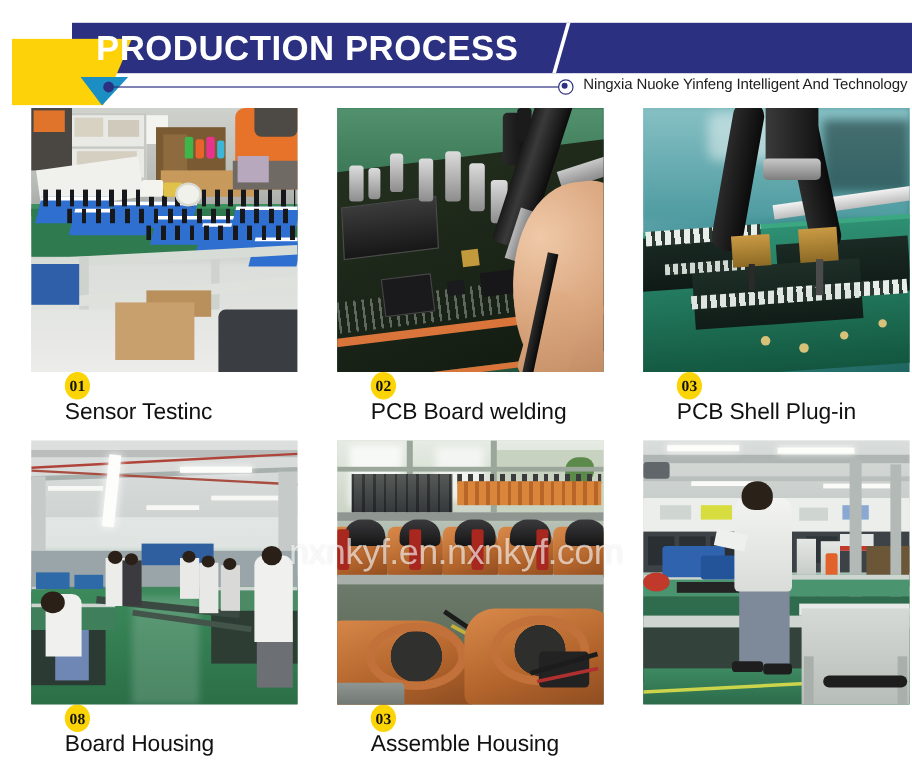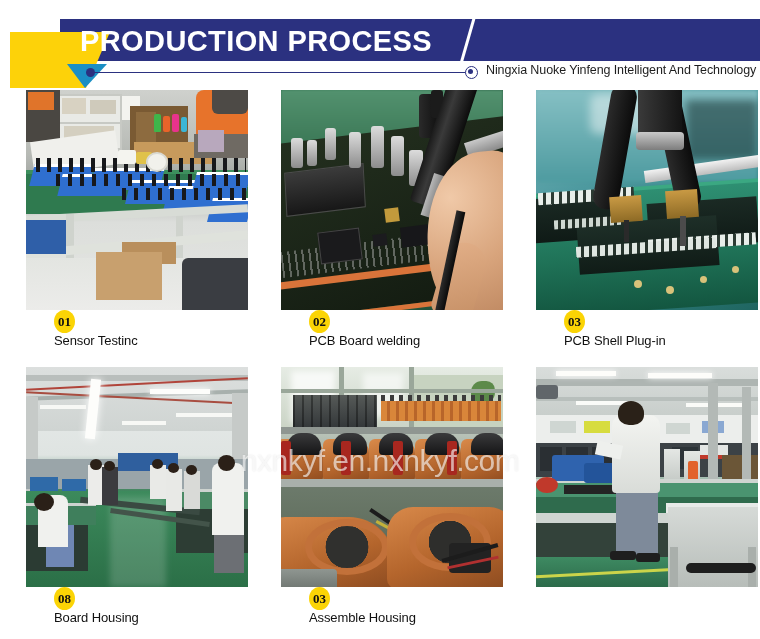--- a/index.html
+++ b/index.html
@@ -137,21 +137,21 @@
     background: #fbd405;
     color: #111;
     font-family: "Liberation Serif", serif;
     font-weight: bold;
     font-size: 13px;
     display: flex; align-items: center; justify-content: center;
     flex: 0 0 auto;
     margin-right: 5px;
   }
   .cap-text {
-    font-size: 13px;
+    font-size: 19px;
     color: #111;
     letter-spacing: -0.1px;
     white-space: nowrap;
   }
 
   
   .watermark {
     position: absolute;
     left: 0; top: 441px;
     width: 760px; height: 40px;

